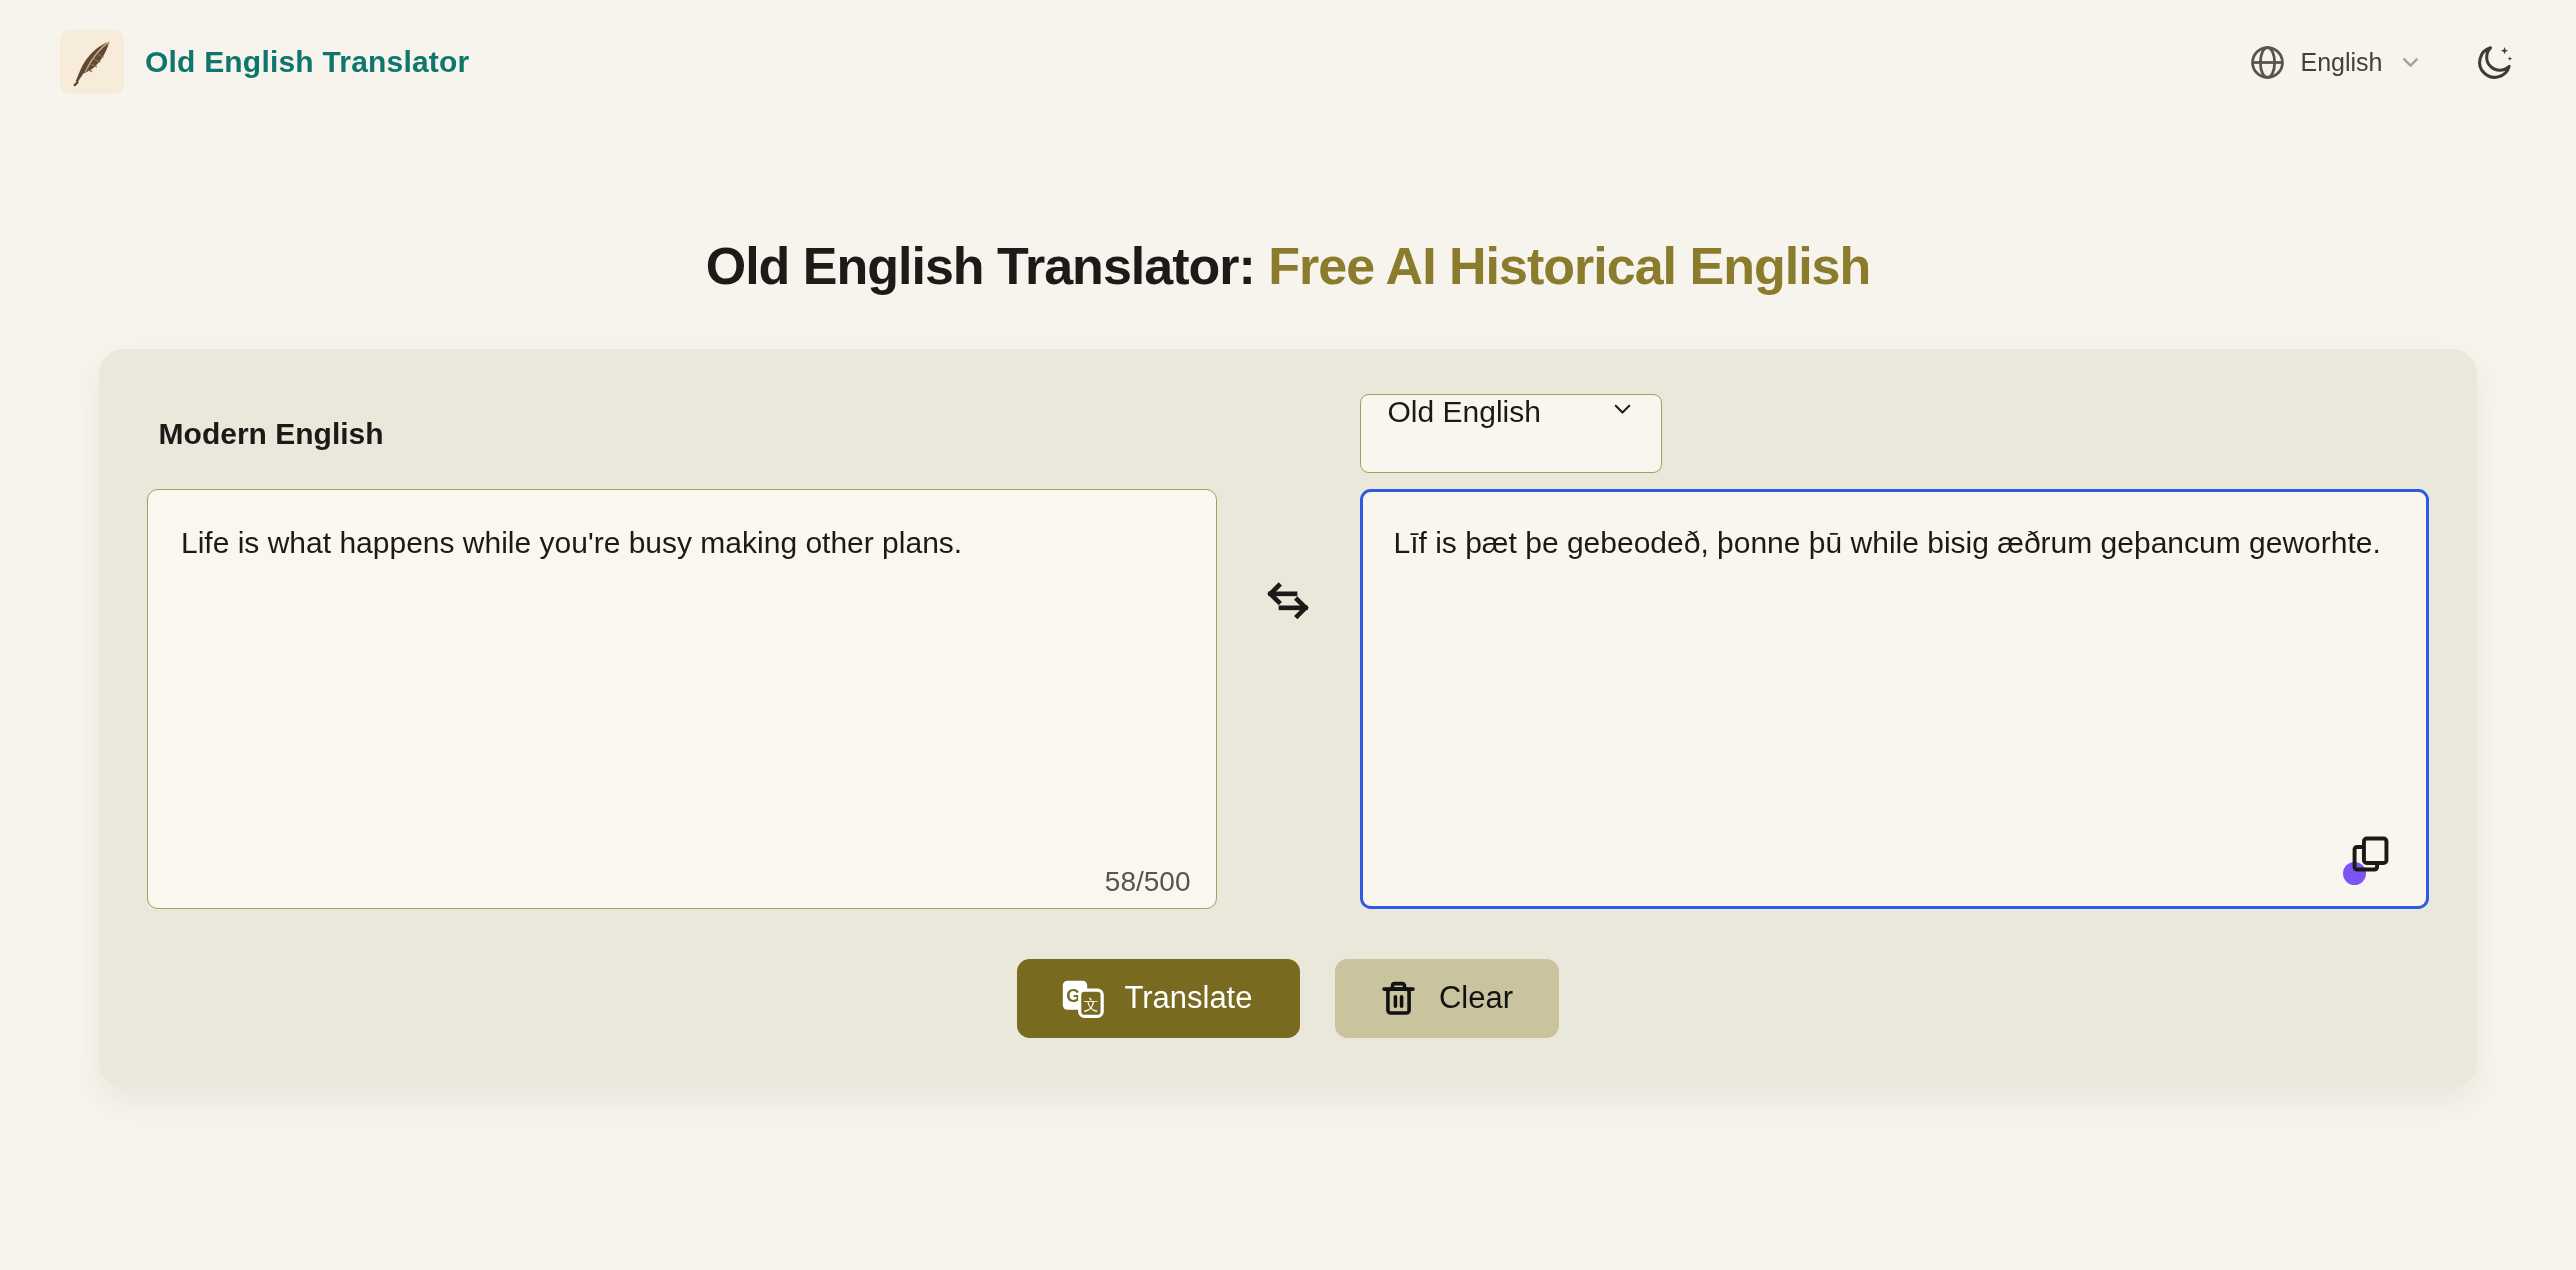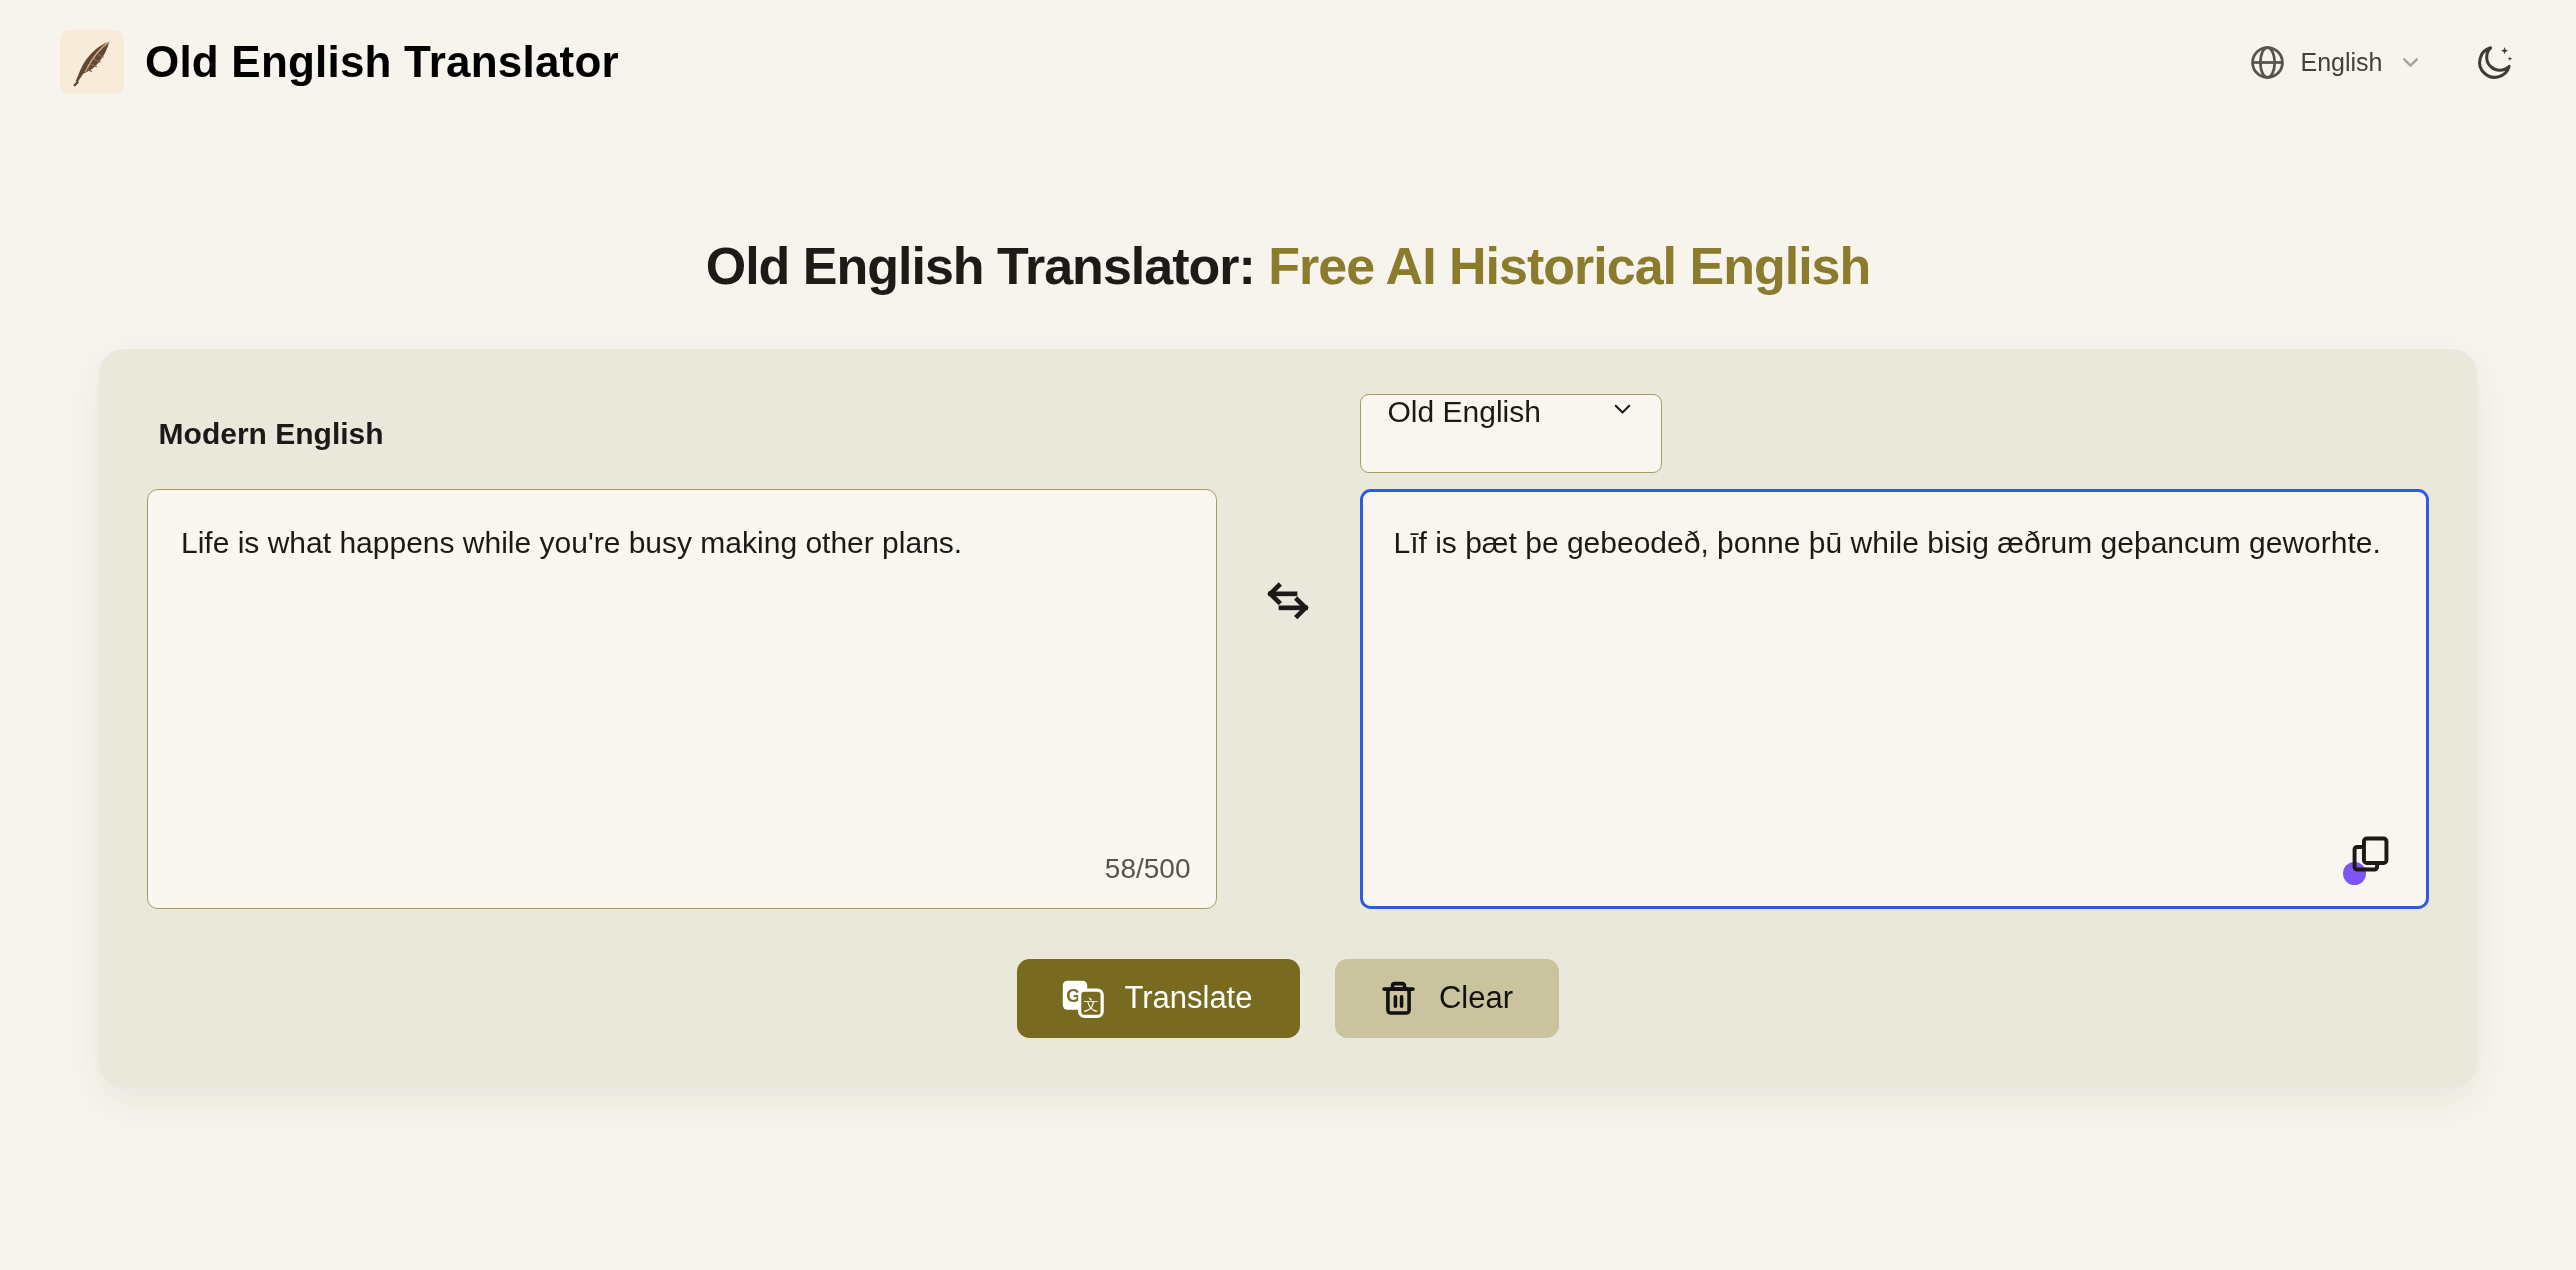--- a/index.html
+++ b/index.html
@@ -17,21 +17,21 @@
     display: flex; align-items: center; justify-content: space-between;
     padding: 0 60px;
   }
   .brand { display: flex; align-items: center; gap: 21px; }
   .brand-logo {
     width: 64px; height: 64px; border-radius: 9.7px;
     background: #f6ecd9;
     display: flex; align-items: center; justify-content: center;
   }
   .brand-title {
-    font-size: 44px; font-weight: 700; color: #000000; letter-spacing: 0.2px;
+    font-size: 30px; font-weight: 700; color: #0f766e; letter-spacing: 0.2px;
   }
   .header-right { display: flex; align-items: center; gap: 50px; }
   .lang-switch { display: flex; align-items: center; gap: 13.6px; color: #44403c; cursor: pointer; }
   .lang-switch .globe { width: 39px; height: 39px; color: #57534e; }
   .lang-label { font-size: 25px; color: #44403c; }
   .lang-chevron { width: 25px; height: 25px; color: #a8a29e; margin-left: 1.9px; }
   .theme-toggle { width: 43px; height: 43px; color: #3f3c38; cursor: pointer; }
 
   
   .hero { text-align: center; margin-top: 114px; }
@@ -83,21 +83,21 @@
     border: 1.9px solid #a69b58;
     padding: 29px 33px;
     font-size: 30px; line-height: 1.62; color: #1c1917;
   }
   .textbox.output {
     border: 3.9px solid #2d5be3;
     background: #f8f6ee;
     padding: 27px 31px;
   }
   .char-counter {
-    position: absolute; right: 25px; bottom: 16px;
+    position: absolute; right: 25px; bottom: 3px;
     font-size: 28px; color: #57534e;
   }
   .copy-btn {
     position: absolute; right: 33px; bottom: 29px;
     width: 45px; height: 45px; color: #1c1917;
     background: none; border: none; cursor: pointer; padding: 0;
   }
   .cursor-dot {
     position: absolute; right: 60px; bottom: 21px;
     width: 23px; height: 23px; border-radius: 50%;

